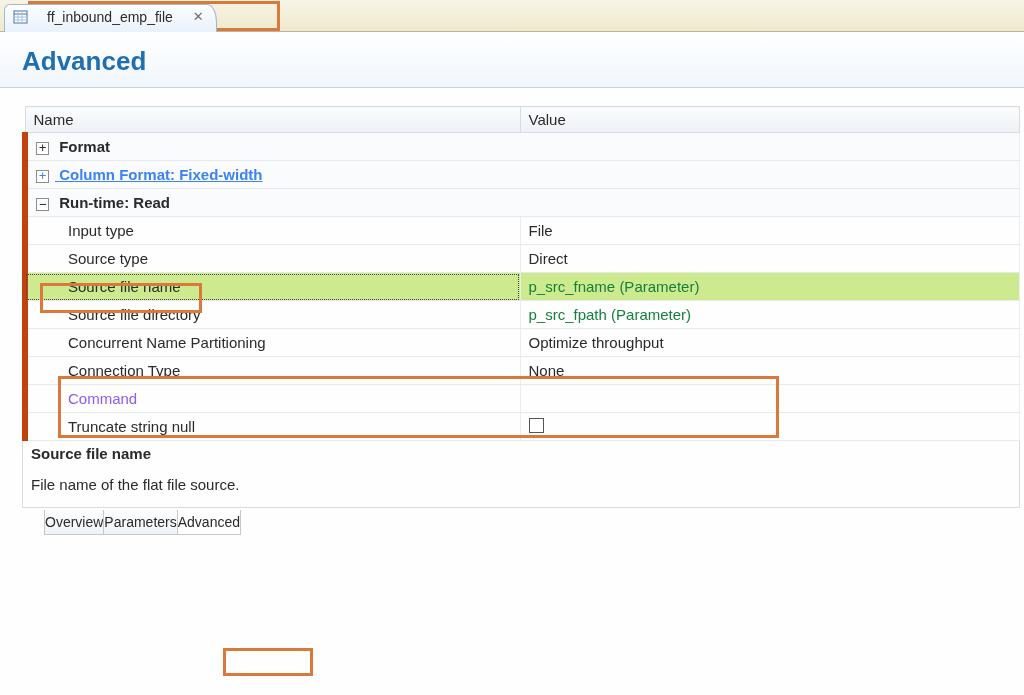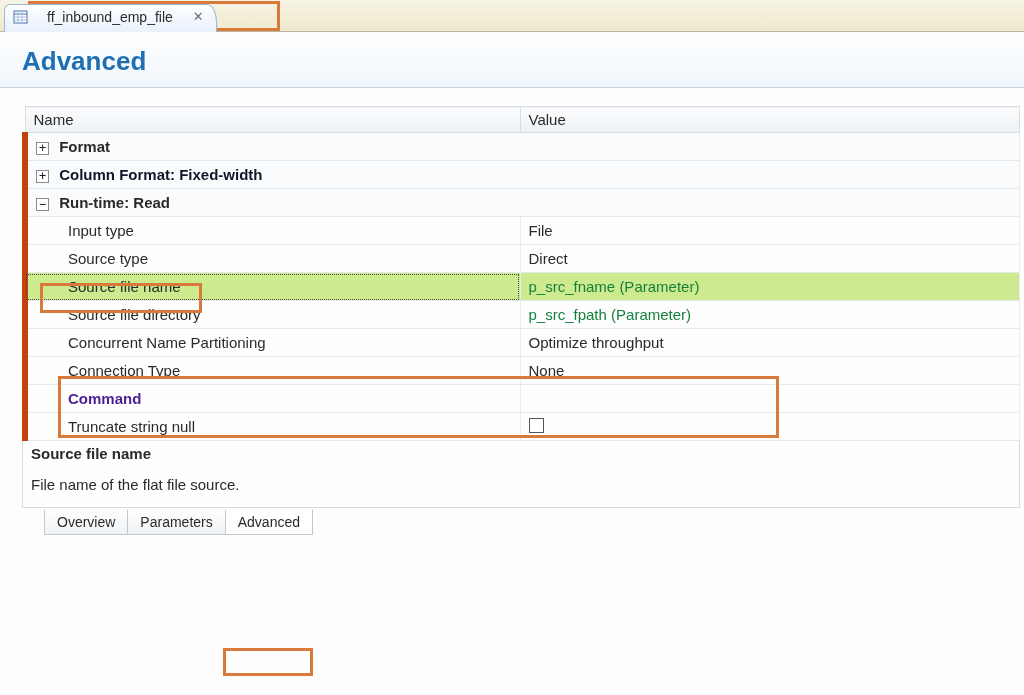--- a/index.html
+++ b/index.html
@@ -85,39 +85,39 @@
     border-bottom: 1px solid #e6e9ec;
     vertical-align: middle;
     height: 28px;
   }
   .prop-table tbody tr td:first-child { border-left: 6px solid #c2410c; }
 
   tr.group td {
     font-weight: 700;
     background: #fafbfc;
   }
-  tr.group.disabled td { color: #0f172a; font-weight:700; }
+  tr.group.disabled td { color: #3b82f6; font-weight:700;text-decoration:underline; }
   tr.group .toggle {
     display: inline-flex;
     align-items: center;
     justify-content: center;
     width: 13px;
     height: 13px;
     border: 1px solid #8c8c8c;
     font-size: 12px;
     line-height: 11px;
     margin-right: 6px;
     background: #fff;
     cursor: pointer;
     font-weight: 400;
     font-family: monospace;
   }
 
   tr.sub td.name-cell { padding-left: 40px; }
-  tr.disabled td { color: #4c1d95; font-weight: bold; }
+  tr.disabled td { color: #8b5cf6; }
 
   tr.hl-green td { background: #cdeb8e; }
   tr.sel td.name-cell { outline: 1px dotted #444; outline-offset: -2px; }
 
   .param-link { color: #15803d; }
 
   .checkbox-box {
     width: 15px; height: 15px;
     border: 1px solid #555;
     display: inline-block;
@@ -133,21 +133,21 @@
   }
   .desc-area .title { font-weight: 700; margin-bottom: 14px; }
 
   
   .bottom-tabs {
     display: flex;
     padding: 0 0 0 22px;
     margin-top: 2px;
   }
   .bottom-tab {
-    padding: 4px 12px;
+    padding: 4px 0;
     font-size: 14px;
     border: 1px solid #c2c8d0;
     border-top: none;
     background: linear-gradient(#fdfdfd,#f0f3f6);
     cursor: pointer;
     margin-right: -1px;
   }
   .bottom-tab.active {
     background: #ffffff;
     font-weight: 400;

